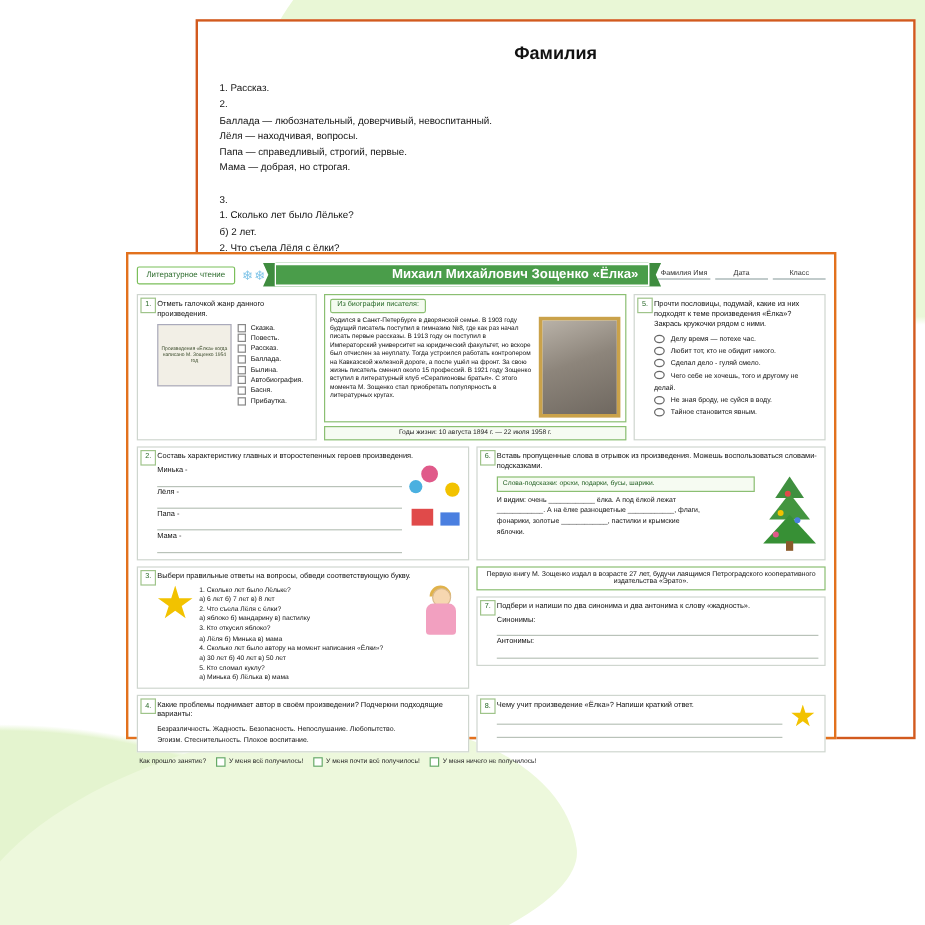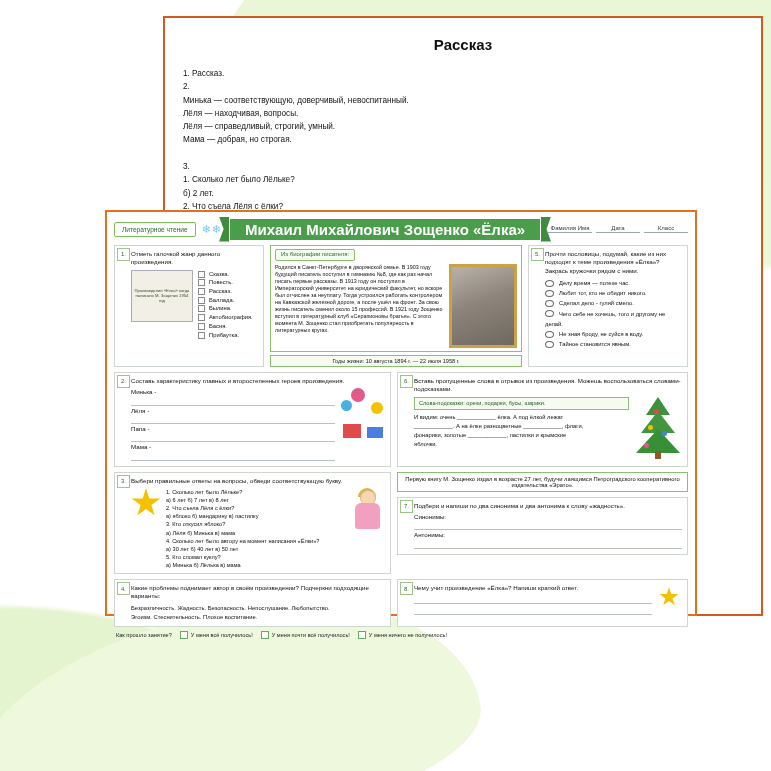--- a/index.html
+++ b/index.html
@@ -44,22 +44,22 @@
     background:#ffffff;border:2px solid #e2711d;box-sizing:border-box;
     padding:6px 7px 5px 7px;
   }
   .sheet-top{display:flex;align-items:center;gap:6px;height:22px;}
   .subject{
     border:1px solid #7bbf5a;font-size:6.6px;color:#2a6a2a;padding:3px 7px;border-radius:2px;
     background:#fff;
   }
   .snow{color:#7fc4e8;font-size:11px;letter-spacing:1px;}
   .title-ribbon{
-    flex:1;position:relative;background:#4a9d4a;color:#fff;text-align:center;
-    font-size:15px;font-weight:bold;padding:4px 10px;border-radius:2px;
+    flex:1;position:relative;background:#4a9d4a;color:#fff;text-align:right;
+    font-size:11px;font-weight:bold;padding:4px 10px;border-radius:2px;
     box-shadow:0 0 0 2px #fff inset;
   }
   .title-ribbon:before,.title-ribbon:after{
     content:"";position:absolute;top:0;width:10px;height:100%;background:#3f8c3f;
   }
   .title-ribbon:before{left:-9px;clip-path:polygon(0 0,100% 0,100% 100%,0 100%,45% 50%);}
   .title-ribbon:after{right:-9px;clip-path:polygon(0 0,100% 0,55% 50%,100% 100%,0 100%);}
   .idfields{display:flex;gap:4px;align-items:flex-end;font-size:6px;color:#333;}
   .idfield{border-bottom:1px solid #9aa;min-width:44px;text-align:center;padding-bottom:1px;}
 
@@ -134,28 +134,28 @@
   .pic-gifts .box2{position:absolute;right:2px;bottom:0;width:16px;height:11px;background:#4a7fe0;}
   .pic-medal{width:26px;height:26px;position:relative;}
   .pic-medal .m{position:absolute;left:3px;top:3px;width:20px;height:20px;background:#f2c200;clip-path:polygon(50% 0,61% 35%,98% 35%,68% 57%,79% 91%,50% 70%,21% 91%,32% 57%,2% 35%,39% 35%);}
 </style>
 </head>
 <body>
 
 <div class="bg-swoosh"></div>
 
 <div class="answers-page">
-  <div class="answers-title">Рассказ</div>
+  <div class="answers-title">Фамилия</div>
   <div class="answers-body">
     <p>1. Рассказ.</p>
     <p></p>
     <p>2.</p>
-    <p>Минька — соответствующую, доверчивый, невоспитанный.</p>
+    <p>Баллада — любознательный, доверчивый, невоспитанный.</p>
     <p>Лёля — находчивая, вопросы.</p>
-    <p>Лёля — справедливый, строгий, умный.</p>
+    <p>Папа — справедливый, строгий, первые.</p>
     <p>Мама — добрая, но строгая.</p>
     <p>&nbsp;</p>
     <p>3.</p>
     <p>1. Сколько лет было Лёльке?</p>
     <p>б) 2 лет.</p>
     <p>2. Что съела Лёля с ёлки?</p>
     <p>в) пастилку.</p>
     <p>3. Кто откусил яблоко?</p>
     <p>б) Минька.</p>
     <p>4. Сколько лет было автору на момент написания «Ёлки»?</p>

